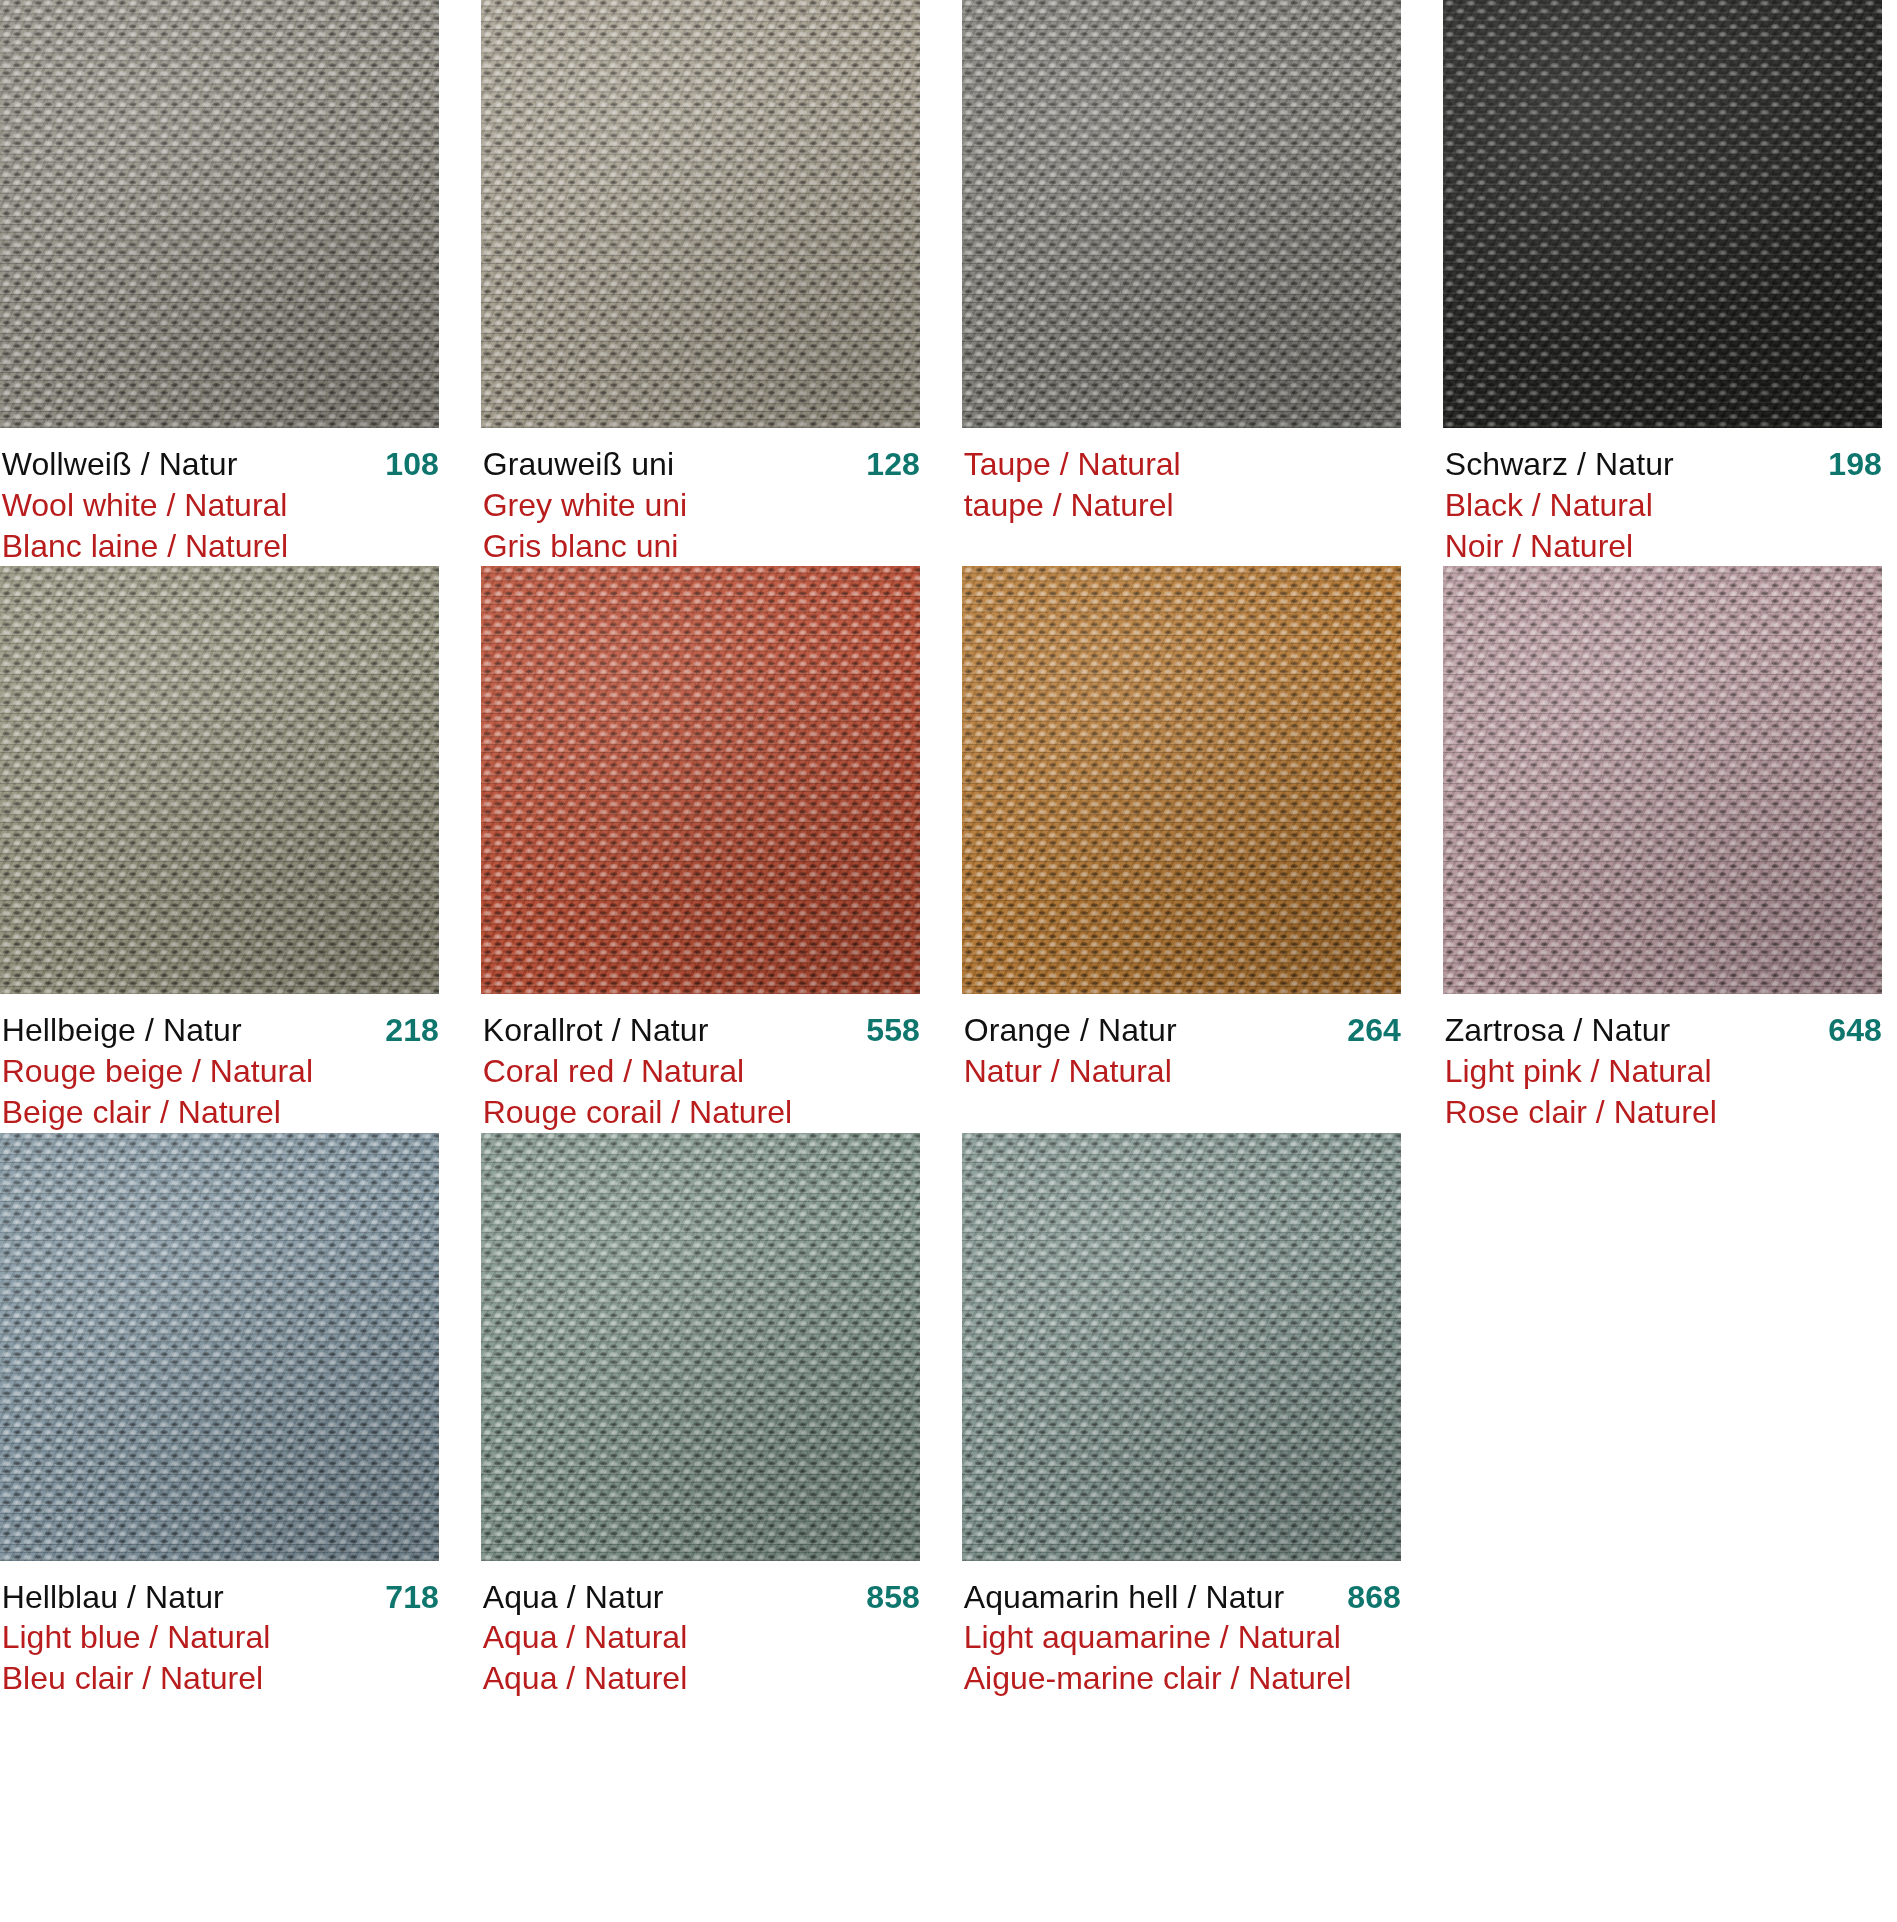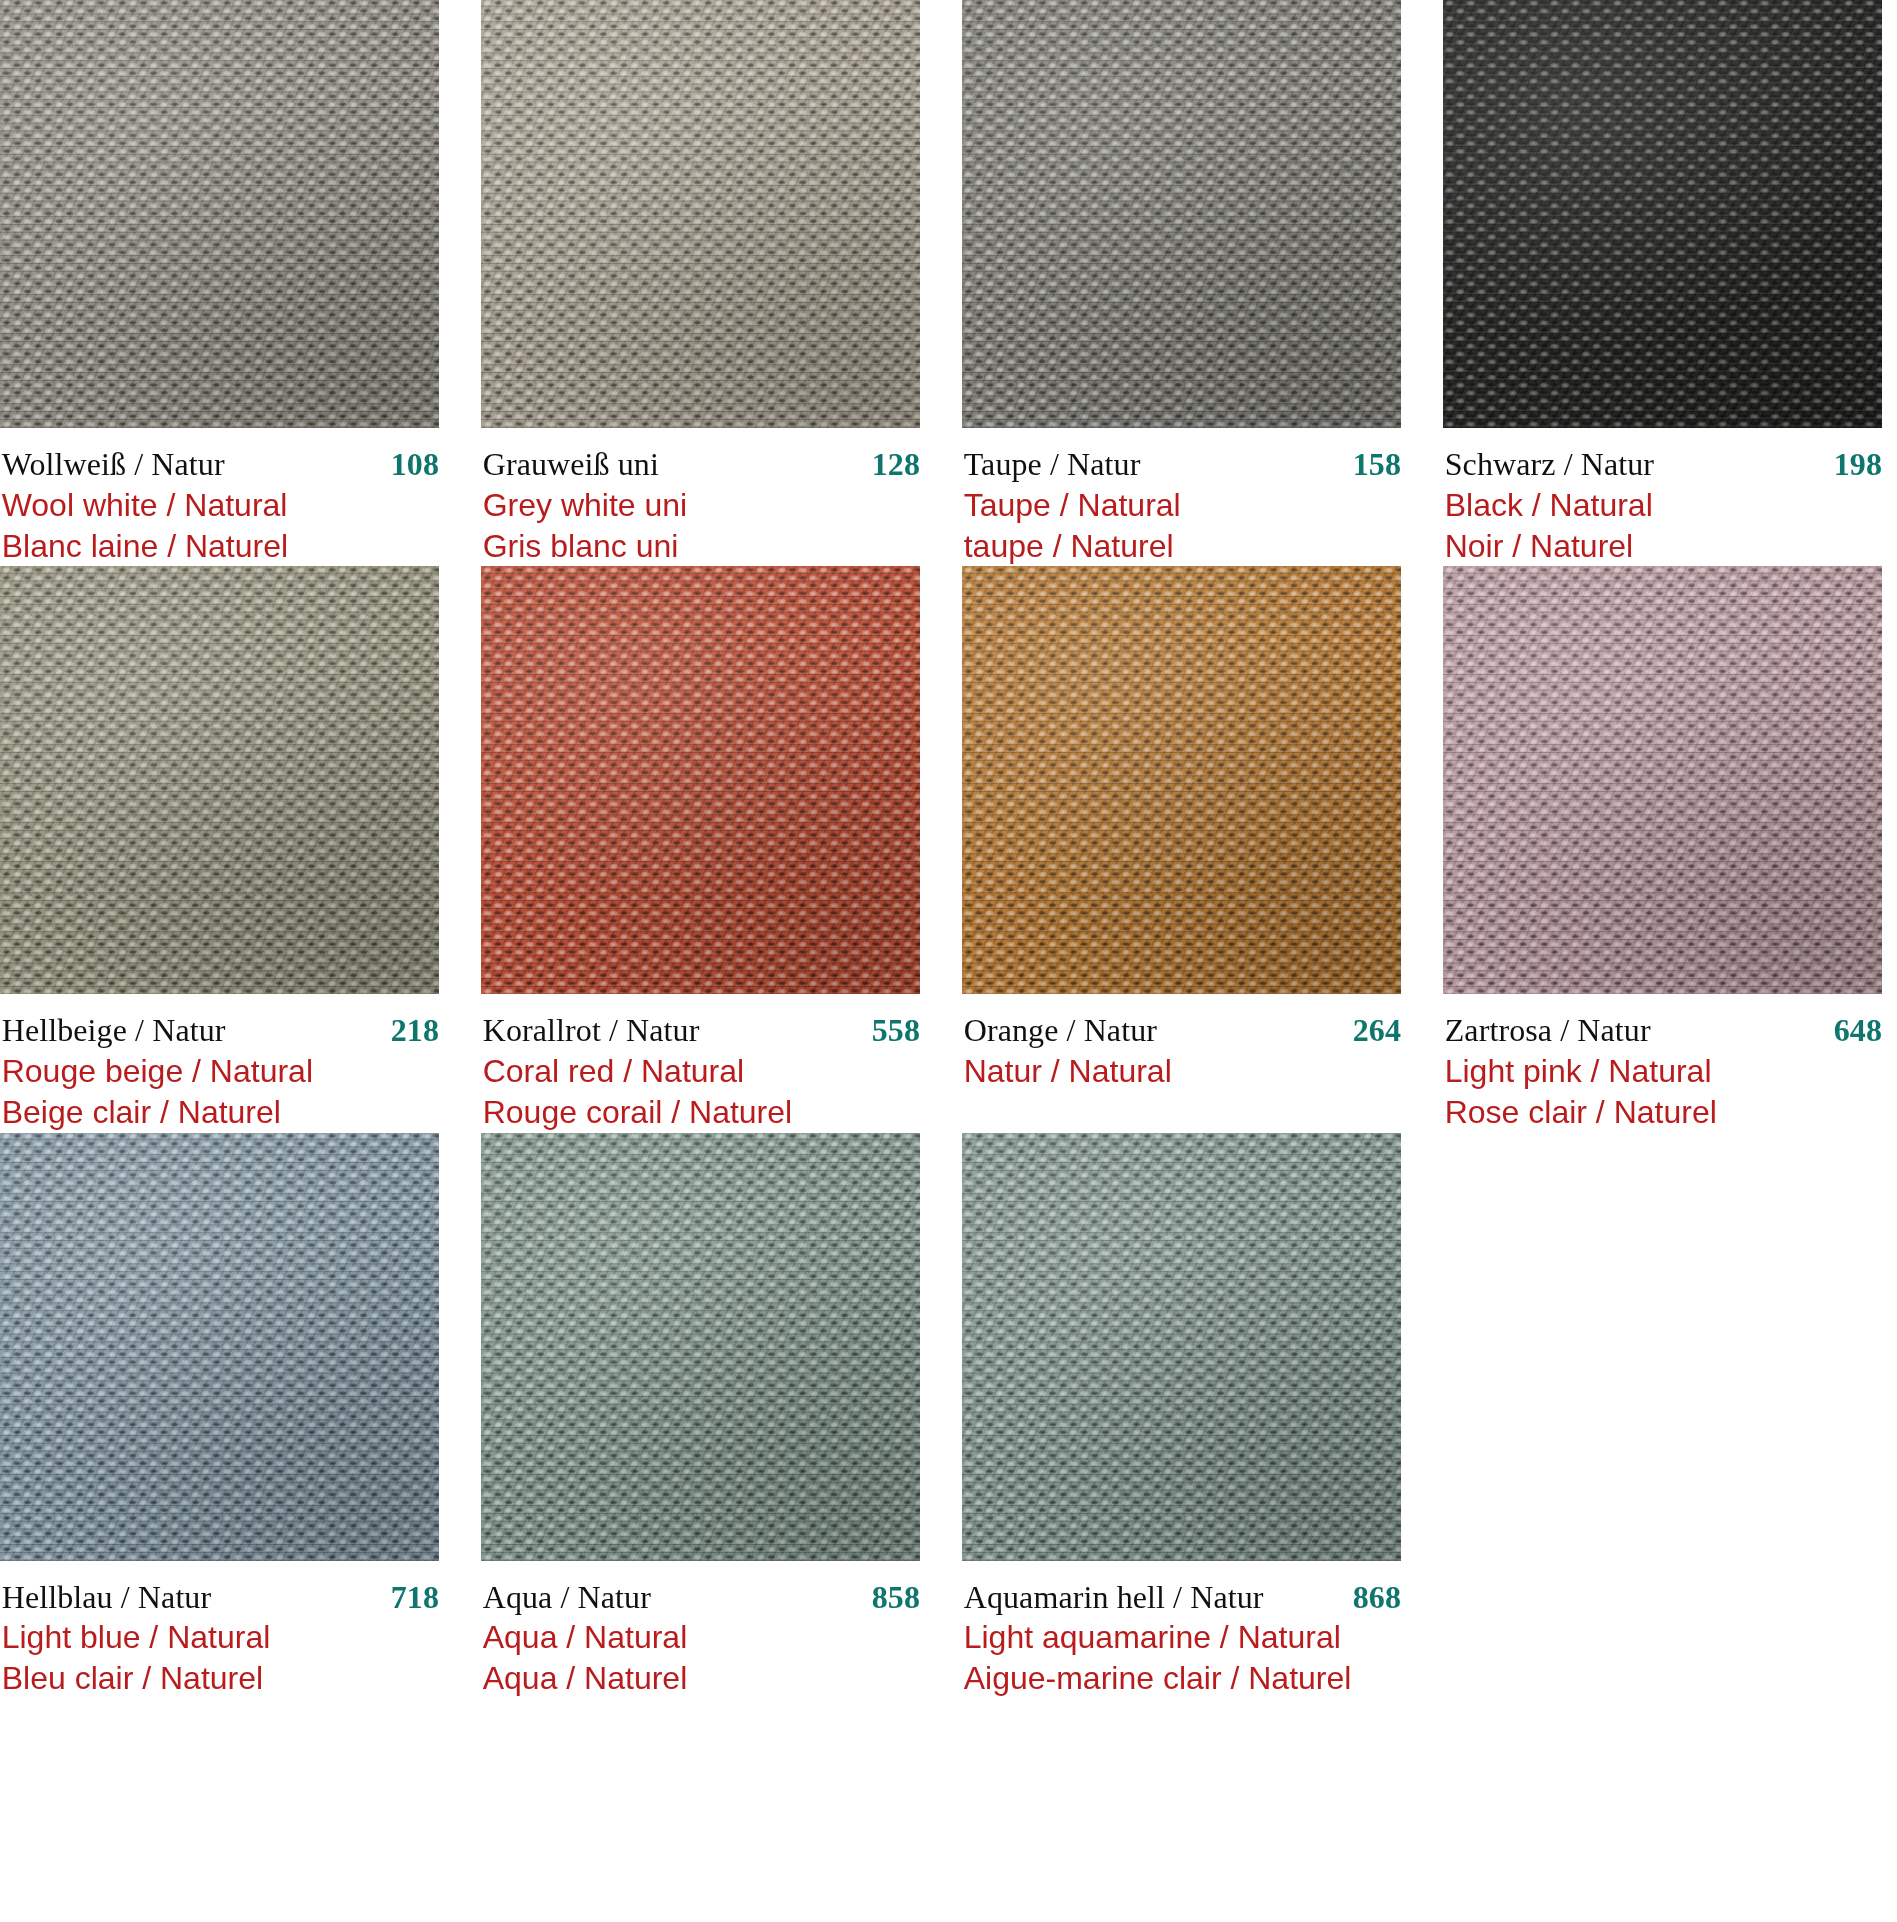--- a/index.html
+++ b/index.html
@@ -70,21 +70,20 @@
     padding-left:1.7px;
   }
   .line{
     display:flex;
     align-items:baseline;
     font-size:32px;
     line-height:1.28;
     letter-spacing:0.1px;
     color:#101010;
     white-space:nowrap;
-    font-family:Liberation Serif, serif;
   }
   .line .name{flex:0 0 auto;}
   .line .spacer{flex:1 1 auto;min-width:14px;}
   .code{
     font-weight:700;
     font-size:32px;
     color:#0f766e;
     flex:0 0 auto;
   }
   .sub{
@@ -129,25 +128,20 @@
           <div class="sub">Grey white uni</div>
           <div class="sub">Gris blanc uni</div>
         </div>
       </div>
       <div class="cell">
         <div class="swatch light" style="background-color: rgb(123, 122, 115);">
           <div class="tex"></div>
           <div class="shade"></div>
         </div>
         <div class="label">
-          <div class="line">
-            <span class="name">Taupe / Natur</span>
-            <span class="spacer"></span>
-            <span class="code">158</span>
-          </div>
           <div class="sub">Taupe / Natural</div>
           <div class="sub">taupe / Naturel</div>
         </div>
       </div>
       <div class="cell">
         <div class="swatch dark" style="background-color: rgb(29, 30, 27);">
           <div class="tex"></div>
           <div class="shade"></div>
         </div>
         <div class="label">

